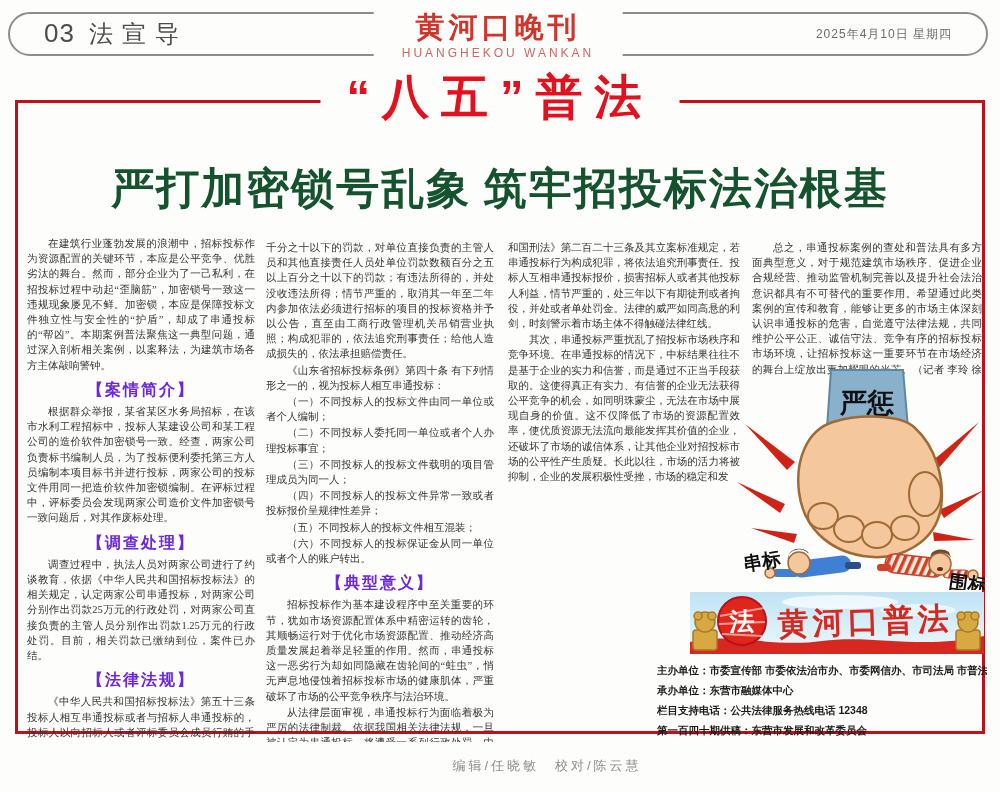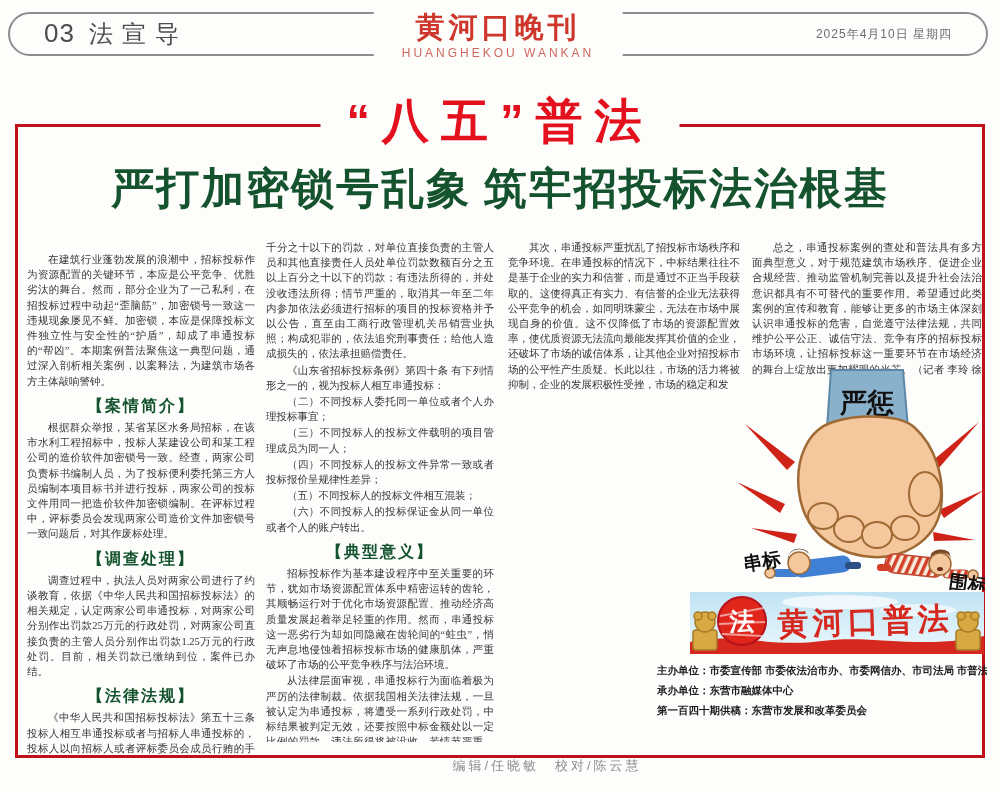--- a/index.html
+++ b/index.html
@@ -23,49 +23,49 @@
     position:absolute; left:50%; top:-4px; transform:translateX(-50%);
     background:#fdfdfc; padding:0 28px; text-align:center; z-index:3;
   }
   .masthead-title{
     font-family:Liberation Sans, sans-serif; font-weight:900;
     font-size:29px; color:#ce352b; letter-spacing:4px; line-height:34px;
   }
   .masthead-sub{font-size:12px; color:#d0675e; letter-spacing:3px; margin-top:2px;}
   
   .red-frame{
-    position:absolute; left:15px; top:124px; width:970px; height:634px;
+    position:absolute; left:15px; top:100px; width:970px; height:634px;
     border:3.5px solid #c0101a; box-sizing:border-box; z-index:0;
   }
   .program-title{
     position:absolute; left:50%; top:-37px; transform:translateX(-50%);
     background:#fdfdfc; padding:0 26px; white-space:nowrap;
     font-size:47px; font-weight:900; color:#e3101e; letter-spacing:12px;
     font-family:"Liberation Sans",sans-serif;
   }
   
   .headline{
     position:absolute; left:0; top:160px; width:100%; text-align:center;
     font-family:"Liberation Serif",serif; font-weight:900;
     font-size:43px; color:#14532d; letter-spacing:2px; z-index:1;
   }
   
   .col{
     position:absolute; overflow:hidden; z-index:1;
     font-family:"Liberation Serif",serif;
     font-size:10.5px; line-height:15.2px; color:#353535;
   }
-  .col-1{left:27px;  top:252px; width:228px; height:502px;}
+  .col-1{left:27px;  top:236px; width:228px; height:502px;}
   .col-2{left:266px; top:240px; width:228px; height:502px;}
   .col-3{left:508px; top:240px; width:232px; height:472px;}
   .col-4{left:752px; top:240px; width:230px; height:136px;}
   .body-p{margin:0 0 1px; text-indent:2em; text-align:justify;}
   .no-ind{text-indent:0;}
   .sec-h{
-    text-align:center; font-weight:bold; font-size:16px; color:#14532d;
+    text-align:center; font-weight:bold; font-size:16px; color:#6d28d9;
     letter-spacing:2px; margin:9px 0 7px; font-family:"Liberation Serif",serif;
   }
   
   .cartoon{position:absolute; left:737px; top:366px; width:248px; height:224px; z-index:1;}
   
   .pf-banner{position:absolute; left:690px; top:592px; width:294px; height:62px; z-index:1;}
   
   .footer-info{
     position:absolute; left:657px; top:660px; width:330px; z-index:1;
     font-size:10.5px; line-height:20px; color:#1c1c1c; font-weight:bold;
@@ -106,30 +106,32 @@
       <div class="sec-h">【案情简介】</div>
       <div class="body-p">根据群众举报，某省某区水务局招标，在该市水利工程招标中，投标人某建设公司和某工程公司的造价软件加密锁号一致。经查，两家公司负责标书编制人员，为了投标便利委托第三方人员编制本项目标书并进行投标，两家公司的投标文件用同一把造价软件加密锁编制。在评标过程中，评标委员会发现两家公司造价文件加密锁号一致问题后，对其作废标处理。</div>
       <div class="sec-h">【调查处理】</div>
       <div class="body-p">调查过程中，执法人员对两家公司进行了约谈教育，依据《中华人民共和国招标投标法》的相关规定，认定两家公司串通投标，对两家公司分别作出罚款25万元的行政处罚，对两家公司直接负责的主管人员分别作出罚款1.25万元的行政处罚。目前，相关罚款已缴纳到位，案件已办结。</div>
       <div class="sec-h">【法律法规】</div>
       <div class="body-p">《中华人民共和国招标投标法》第五十三条 投标人相互串通投标或者与招标人串通投标的，投标人以向招标人或者评标委员会成员行贿的手段谋取中标的，中标无效，处中标项目金额千分之五以上</div>
     </div>
   <div class="col col-2">
       <div class="body-p no-ind">千分之十以下的罚款，对单位直接负责的主管人员和其他直接责任人员处单位罚款数额百分之五以上百分之十以下的罚款；有违法所得的，并处没收违法所得；情节严重的，取消其一年至二年内参加依法必须进行招标的项目的投标资格并予以公告，直至由工商行政管理机关吊销营业执照；构成犯罪的，依法追究刑事责任；给他人造成损失的，依法承担赔偿责任。</div>
       <div class="body-p">《山东省招标投标条例》第四十条 有下列情形之一的，视为投标人相互串通投标：</div>
+      <div class="body-p">（一）不同投标人的投标文件由同一单位或者个人编制；</div>
       <div class="body-p">（二）不同投标人委托同一单位或者个人办理投标事宜；</div>
       <div class="body-p">（三）不同投标人的投标文件载明的项目管理成员为同一人；</div>
       <div class="body-p">（四）不同投标人的投标文件异常一致或者投标报价呈规律性差异；</div>
       <div class="body-p">（五）不同投标人的投标文件相互混装；</div>
       <div class="body-p">（六）不同投标人的投标保证金从同一单位或者个人的账户转出。</div>
       <div class="sec-h">【典型意义】</div>
       <div class="body-p">招标投标作为基本建设程序中至关重要的环节，犹如市场资源配置体系中精密运转的齿轮，其顺畅运行对于优化市场资源配置、推动经济高质量发展起着举足轻重的作用。然而，串通投标这一恶劣行为却如同隐藏在齿轮间的“蛀虫”，悄无声息地侵蚀着招标投标市场的健康肌体，严重破坏了市场的公平竞争秩序与法治环境。</div>
       <div class="body-p">从法律层面审视，串通投标行为面临着极为严厉的法律制裁。依据我国相关法律法规，一旦被认定为串通投标，将遭受一系列行政处罚，中标结果被判定无效，还要按照中标金额处以一定比例的罚款，违法所得将被没收，若情节严重，涉事企业将在一年至二年内被取消参加依法必须进行招标的项目的投标资格。这不仅是对企业经济利益和市场准入资格的双重打击，而且依据《中华人民共</div>
     </div>
   <div class="col col-3">
+      <div class="body-p no-ind">和国刑法》第二百二十三条及其立案标准规定，若串通投标行为构成犯罪，将依法追究刑事责任。投标人互相串通投标报价，损害招标人或者其他投标人利益，情节严重的，处三年以下有期徒刑或者拘役，并处或者单处罚金。法律的威严如同高悬的利剑，时刻警示着市场主体不得触碰法律红线。</div>
       <div class="body-p">其次，串通投标严重扰乱了招投标市场秩序和竞争环境。在串通投标的情况下，中标结果往往不是基于企业的实力和信誉，而是通过不正当手段获取的。这使得真正有实力、有信誉的企业无法获得公平竞争的机会，如同明珠蒙尘，无法在市场中展现自身的价值。这不仅降低了市场的资源配置效率，使优质资源无法流向最能发挥其价值的企业，还破坏了市场的诚信体系，让其他企业对招投标市场的公平性产生质疑。长此以往，市场的活力将被抑制，企业的发展积极性受挫，市场的稳定和发</div>
     </div>
   <div class="col col-4">
       <div class="body-p">总之，串通投标案例的查处和普法具有多方面典型意义，对于规范建筑市场秩序、促进企业合规经营、推动监管机制完善以及提升社会法治意识都具有不可替代的重要作用。希望通过此类案例的宣传和教育，能够让更多的市场主体深刻认识串通投标的危害，自觉遵守法律法规，共同维护公平公正、诚信守法、竞争有序的招标投标市场环境，让招标投标这一重要环节在市场经济的舞台上绽放出更加耀眼的光芒。（记者 李玲 徐垒垒）</div>
     </div>
 
   <div class="cartoon">
     <svg width="248" height="224" viewBox="0 0 248 224">
 
       <g fill="#cf2318">
@@ -218,18 +220,19 @@
         <path d="M30,24 L74,16 M29,32 L75,30 M32,42 L72,44" stroke="#ffffff" stroke-width="2" opacity="0.55"></path>
         <text x="52" y="38" font-size="25" font-weight="bold" fill="#ffffff" text-anchor="middle" font-family="Liberation Serif, serif">法</text>
       </g>
       <text x="88" y="43" font-size="31" font-weight="bold" fill="#d6281e" letter-spacing="4" font-family="Liberation Serif, serif" transform="rotate(-2 88 43)">黄河口普法</text>
     </svg>
   </div>
 
   <div class="footer-info">
     <div>主办单位：市委宣传部 市委依法治市办、市委网信办、市司法局 市普法办</div>
     <div>承办单位：东营市融媒体中心</div>
+    <div>栏目支持电话：公共法律服务热线电话 12348</div>
     <div>第一百四十期供稿：东营市发展和改革委员会</div>
   </div>
 
   <div class="credits">编辑/任晓敏　校对/陈云慧</div>
 
 </div>
 
 </body></html>

